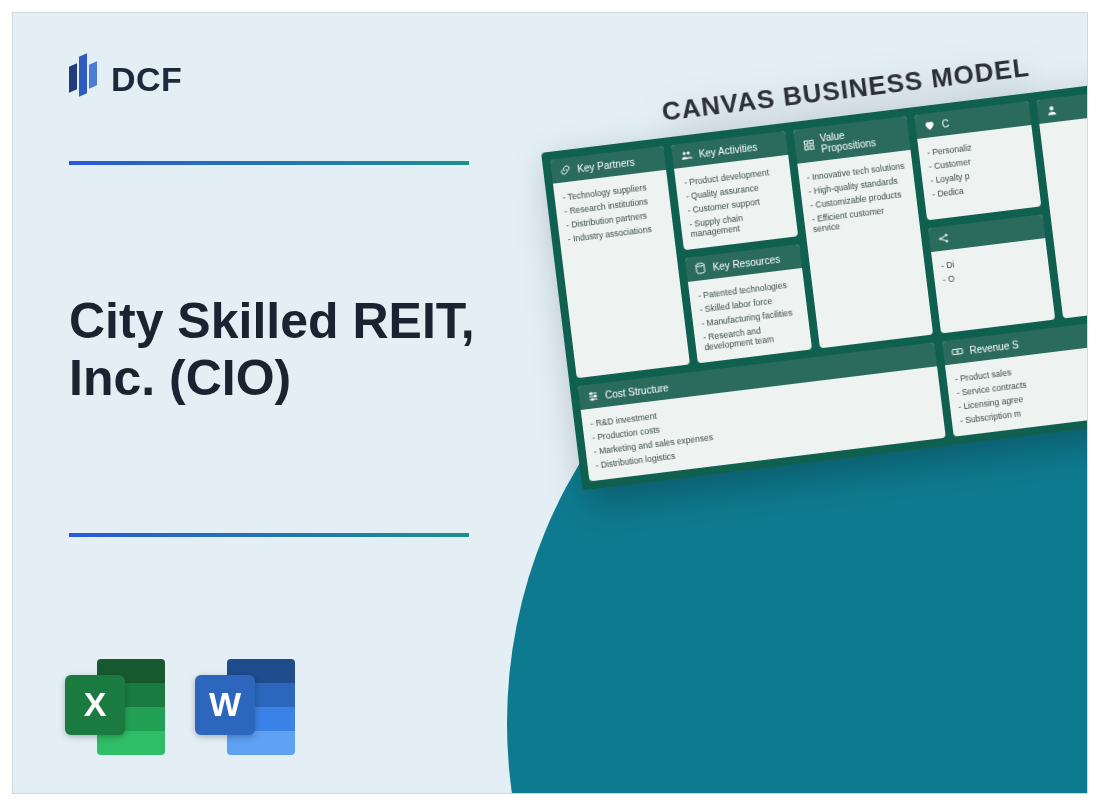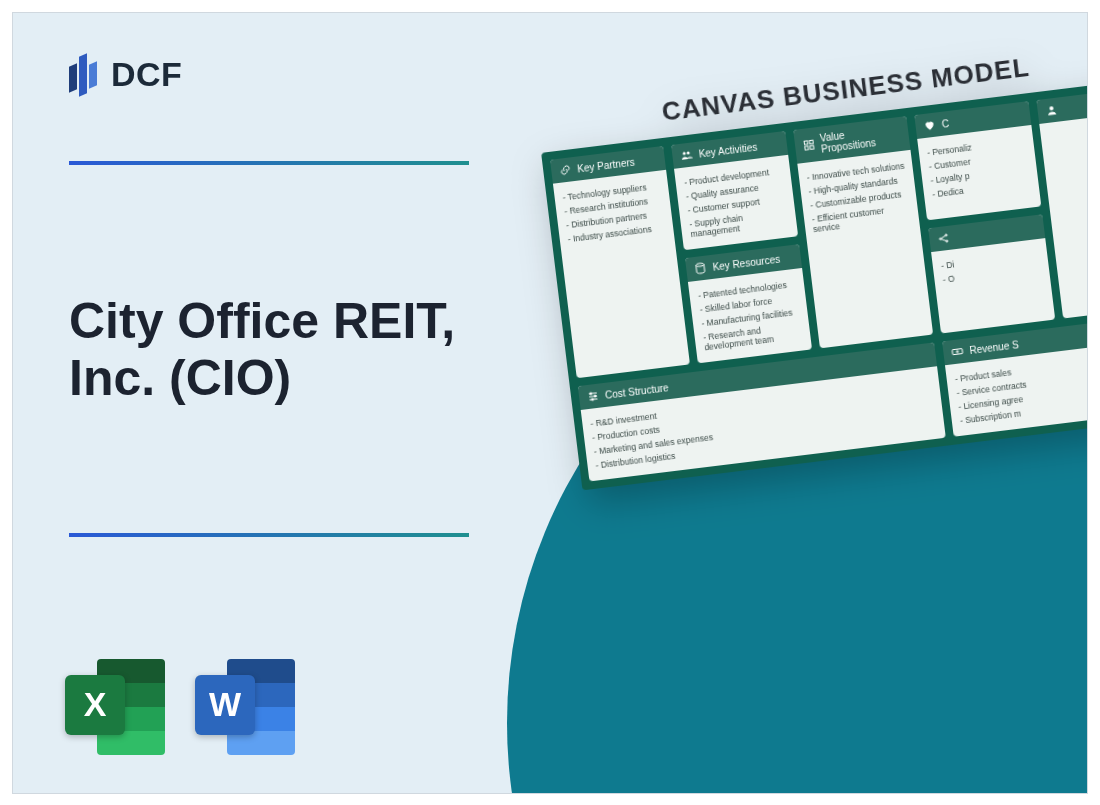--- a/index.html
+++ b/index.html
@@ -19,21 +19,21 @@
     border: 1px solid #d0d8df;
     position: relative;
     overflow: hidden;
   }
   
   .logo {
     position: absolute;
     left: 56px;
     top: 38px;
     display: flex;
-    align-items: center;
+    align-items: flex-end;
     gap: 12px;
   }
   .logo-mark { width: 30px; height: 48px; position: relative; }
   .logo-bar { position: absolute; width: 8px; transform: skewY(-25deg); }
   .logo-bar.b1 { left: 0;   top: 14px; height: 26px; background: #1f3d7a; }
   .logo-bar.b2 { left: 10px; top: 4px;  height: 40px; background: #2f5bbf; }
   .logo-bar.b3 { left: 20px; top: 12px; height: 24px; background: #4a7cd6; }
   .logo-text { font-size: 34px; font-weight: 800; color: #1c2a39; letter-spacing: 0.5px; }
   .rule {
     position: absolute;
@@ -159,21 +159,21 @@
     <div class="logo-mark">
       <div class="logo-bar b1"></div>
       <div class="logo-bar b2"></div>
       <div class="logo-bar b3"></div>
     </div>
     <div class="logo-text">DCF</div>
   </div>
 
   <div class="rule top"></div>
 
-  <h1 class="title">City Office REIT, Inc. (CIO)</h1>
+  <h1 class="title">City Skilled REIT, Inc. (CIO)</h1>
 
   <div class="rule bottom"></div>
 
   <div class="file-icons">
     <div class="file-icon excel">
       <div class="fi-back">
           <div></div>
           <div></div>
           <div></div>
           <div></div>

